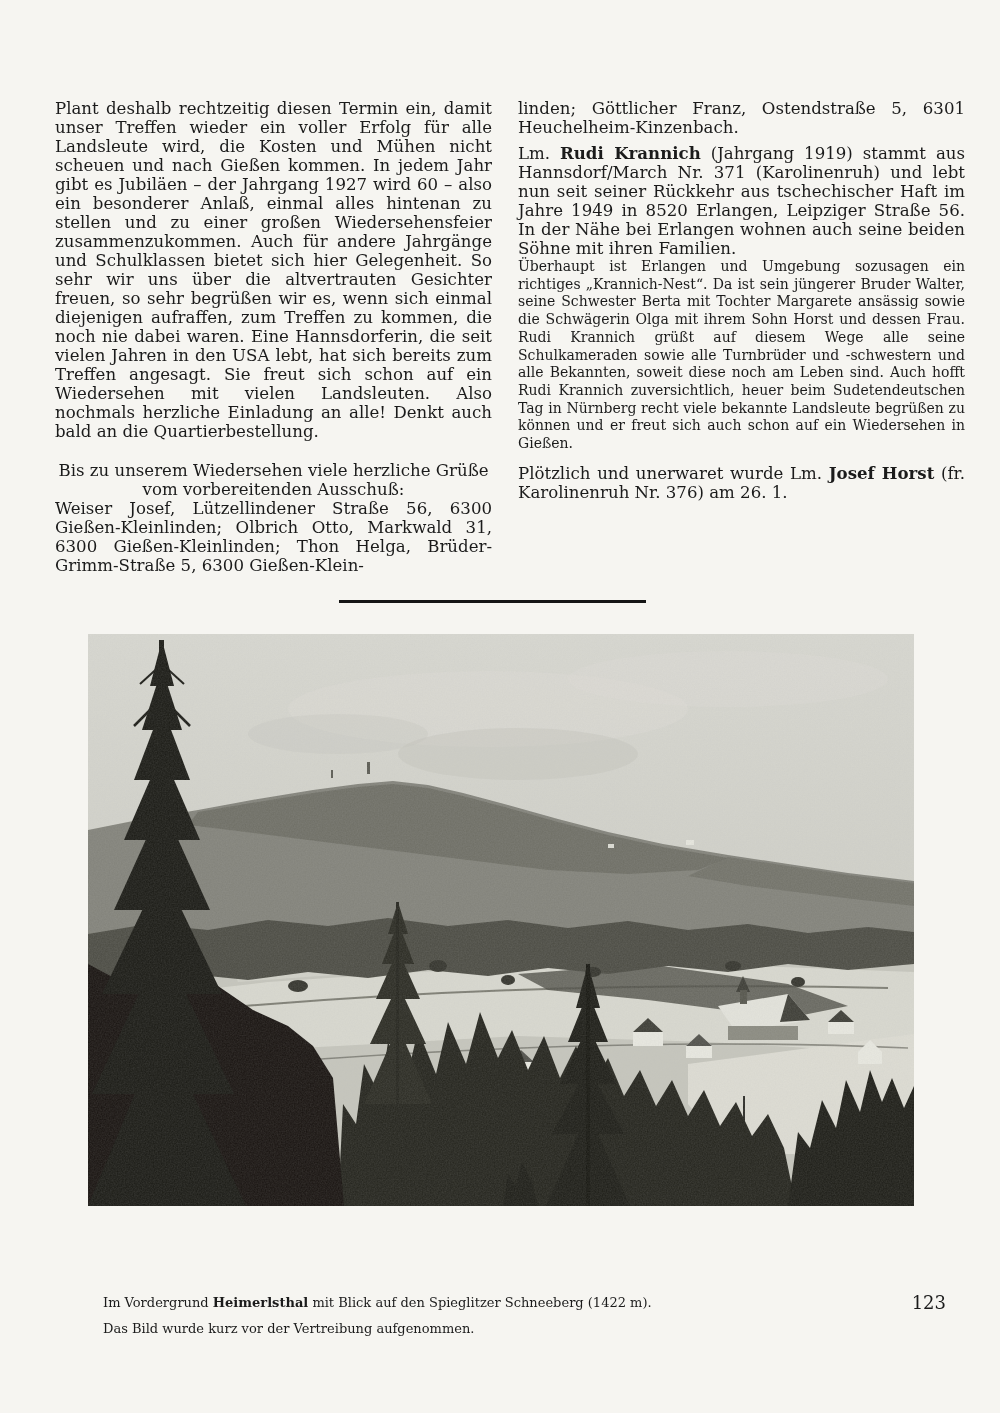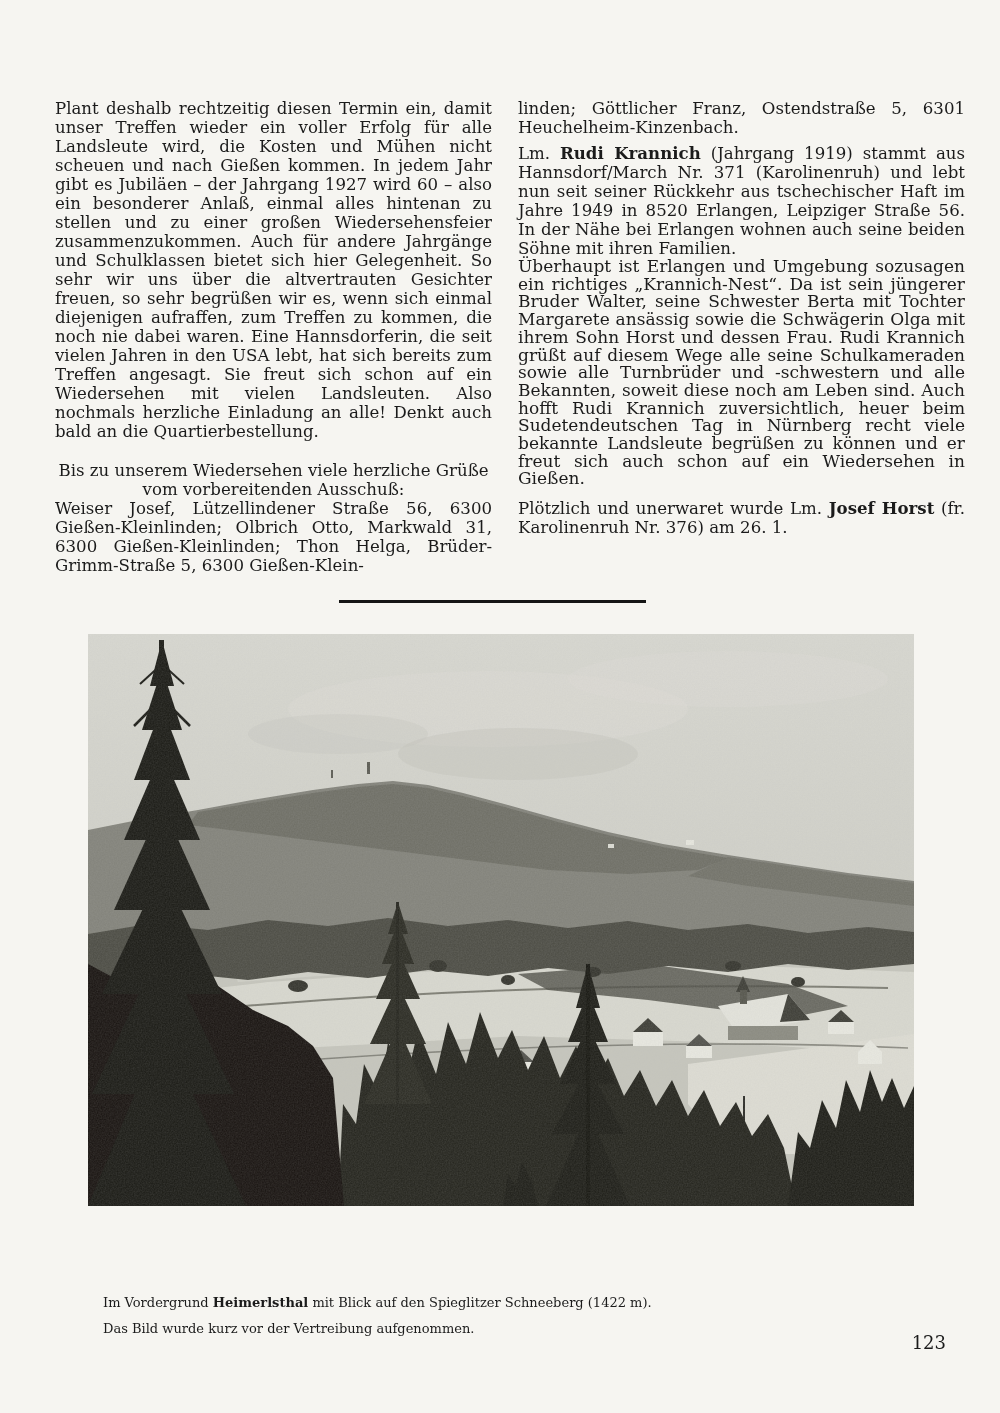--- a/index.html
+++ b/index.html
@@ -14,39 +14,39 @@
     font-size:16.6px;line-height:19px;
     text-align:justify;
     -webkit-hyphens:none;hyphens:none;
   }
   .col-left{left:55px;width:437px;}
   .col-right{left:518px;width:447px;}
   .col p{margin:0;padding:0;}
   .col p.gap-lg{margin-top:20px;}
   .col p.gap-sm{margin-top:7px;}
   .col p.gap-md{margin-top:11px;}
-  .col p.tight{font-size:17px;line-height:17.7px;}
+  .col p.tight{font-size:14px;line-height:17.7px;}
   .col p.no-just{text-align:center;}
   b{font-weight:bold;}
   .rule{
     position:absolute;left:339px;top:600px;width:307px;height:3px;
     background:#151515;
   }
   .photo{
     position:absolute;left:88px;top:634px;width:826px;height:572px;
     background:#c9c9c1;
   }
   .photo svg{display:block;width:826px;height:572px;}
   .caption{
     position:absolute;left:103px;top:1290px;width:812px;
     font-size:13px;line-height:26px;text-align:left;
   }
   .caption .cap-line{margin:0;}
   .pageno{
-    position:absolute;right:54px;top:1332px;
+    position:absolute;right:54px;top:1292px;
     font-size:18px;line-height:22px;text-align:right;
   }
 </style>
 </head>
 <body>
 
 <div class="col col-left">
   <p>Plant deshalb rechtzeitig diesen Termin ein, damit unser Treffen wieder ein voller Erfolg für alle Landsleute wird, die Kosten und Mühen nicht scheuen und nach Gießen kommen. In jedem Jahr gibt es Jubiläen – der Jahrgang 1927 wird 60 – also ein besonderer Anlaß, einmal alles hintenan zu stellen und zu einer großen Wiedersehensfeier zusammenzukommen. Auch für andere Jahrgänge und Schulklassen bietet sich hier Gelegenheit. So sehr wir uns über die altvertrauten Gesichter freuen, so sehr begrüßen wir es, wenn sich einmal diejenigen aufraffen, zum Treffen zu kommen, die noch nie dabei waren. Eine Hannsdorferin, die seit vielen Jahren in den USA lebt, hat sich bereits zum Treffen angesagt. Sie freut sich schon auf ein Wiedersehen mit vielen Landsleuten. Also nochmals herzliche Einladung an alle! Denkt auch bald an die Quartierbestellung.</p>
   <p class="gap-lg no-just">Bis zu unserem Wiedersehen viele herzliche Grüße vom vorbereitenden Ausschuß:</p>
   <p>Weiser Josef, Lützellindener Straße 56, 6300 Gießen-Kleinlinden; Olbrich Otto, Markwald 31, 6300 Gießen-Kleinlinden; Thon Helga, Brüder-Grimm-Straße 5, 6300 Gießen-Klein-</p>

